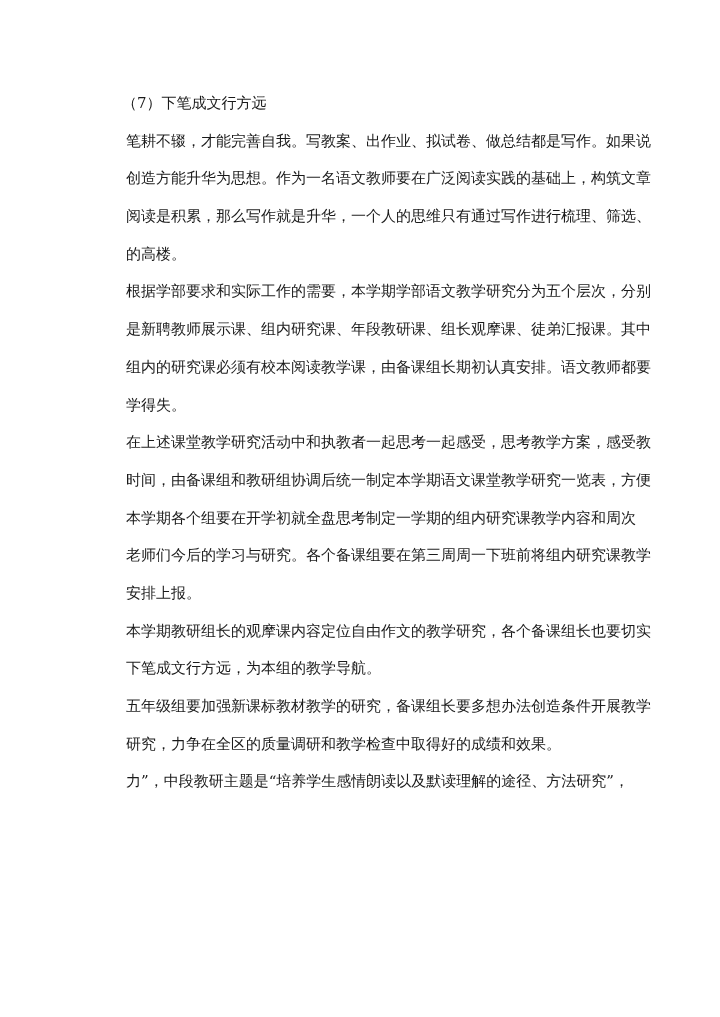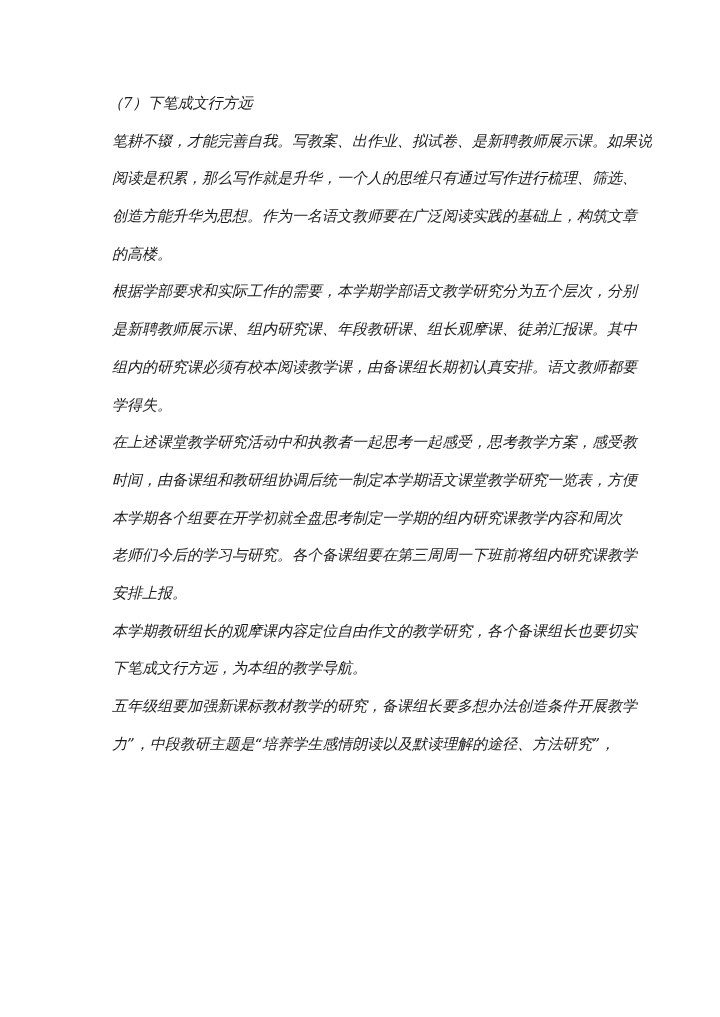--- a/index.html
+++ b/index.html
@@ -1,43 +1,43 @@
 <!DOCTYPE html>
 <html><head>
   <meta charset="utf-8">
   <style>
     html, body { margin: 0; padding: 0; background: #ffffff; }
     body { width: 720px; height: 1017px; position: relative; overflow: hidden; }
     .page {
       position: absolute; left: 0; top: 0; width: 720px; height: 1017px; background: #ffffff;
     }
     .content {
-      position: absolute; left: 112px; top: 91px; width: 503px;
+      position: absolute; left: 126px; top: 91px; width: 503px;
       font-family: "DejaVu Serif", "Liberation Serif", serif;
-      font-size: 15px; color: #1a1a1a; font-style: italic;
+      font-size: 15px; color: #1a1a1a;
     }
     .line {
       height: 37.7px; line-height: 24px; white-space: nowrap;
       text-align: justify; text-align-last: justify;
     }
     .line.last { text-align-last: left; }
     .line.heading { text-align-last: left; margin-left: -4px; }
   </style>
 </head>
 <body>
 
 <div class="page">
   <div class="content">
 
     <div class="line heading">（7）下笔成文行方远</div>
 
     <div>
-      <div class="line">笔耕不辍，才能完善自我。写教案、出作业、拟试卷、是新聘教师展示课。如果说</div>
+      <div class="line">笔耕不辍，才能完善自我。写教案、出作业、拟试卷、做总结都是写作。如果说</div>
+      <div class="line">创造方能升华为思想。作为一名语文教师要在广泛阅读实践的基础上，构筑文章</div>
       <div class="line">阅读是积累，那么写作就是升华，一个人的思维只有通过写作进行梳理、筛选、</div>
-      <div class="line">创造方能升华为思想。作为一名语文教师要在广泛阅读实践的基础上，构筑文章</div>
       <div class="line last">的高楼。</div>
     </div>
 
 
     <div>
       <div class="line">根据学部要求和实际工作的需要，本学期学部语文教学研究分为五个层次，分别</div>
       <div class="line">是新聘教师展示课、组内研究课、年段教研课、组长观摩课、徒弟汇报课。其中</div>
       <div class="line">组内的研究课必须有校本阅读教学课，由备课组长期初认真安排。语文教师都要</div>
       <div class="line last">学得失。</div>
       <div class="line">在上述课堂教学研究活动中和执教者一起思考一起感受，思考教学方案，感受教</div>
@@ -50,20 +50,21 @@
       <div class="line last">安排上报。</div>
     </div>
 
     <div>
       <div class="line">本学期教研组长的观摩课内容定位自由作文的教学研究，各个备课组长也要切实</div>
       <div class="line last">下笔成文行方远，为本组的教学导航。</div>
     </div>
 
     <div>
       <div class="line">五年级组要加强新课标教材教学的研究，备课组长要多想办法创造条件开展教学</div>
+      <div class="line last">研究，力争在全区的质量调研和教学检查中取得好的成绩和效果。</div>
     </div>
 
     <div>
       <div class="line">力”，中段教研主题是“培养学生感情朗读以及默读理解的途径、方法研究”，</div>
     </div>
 
   </div>
 </div>
 
 </body></html>

